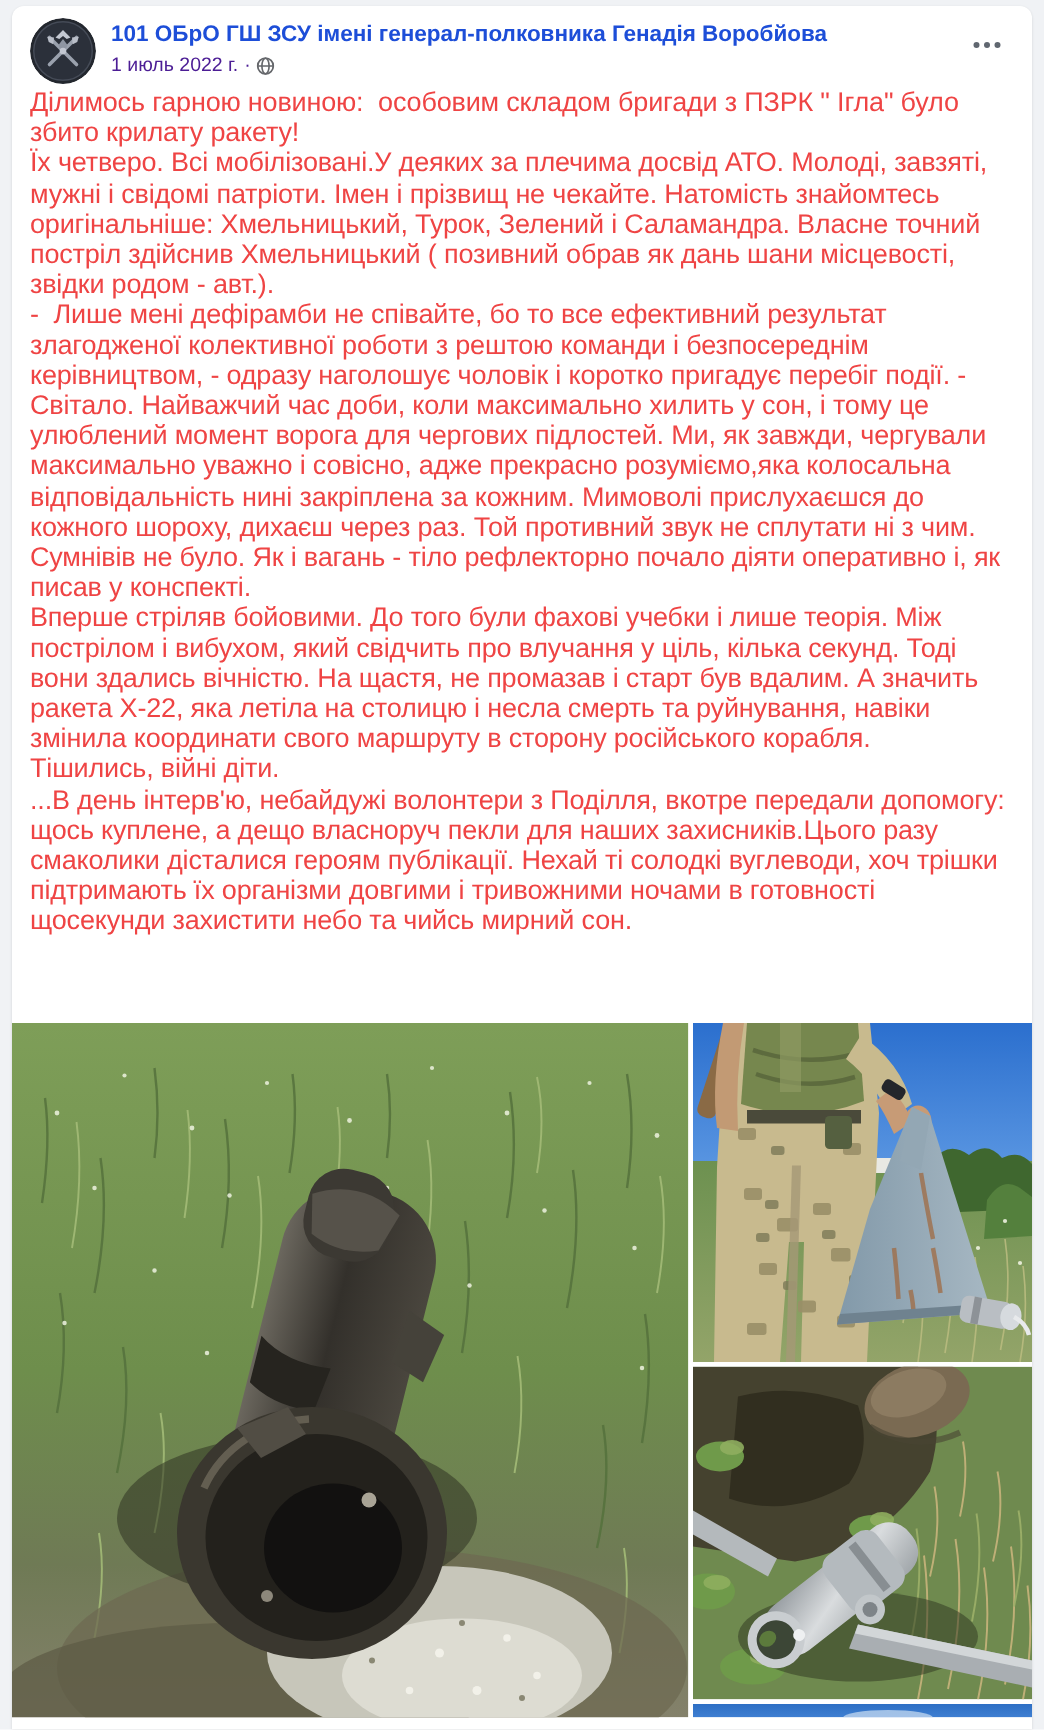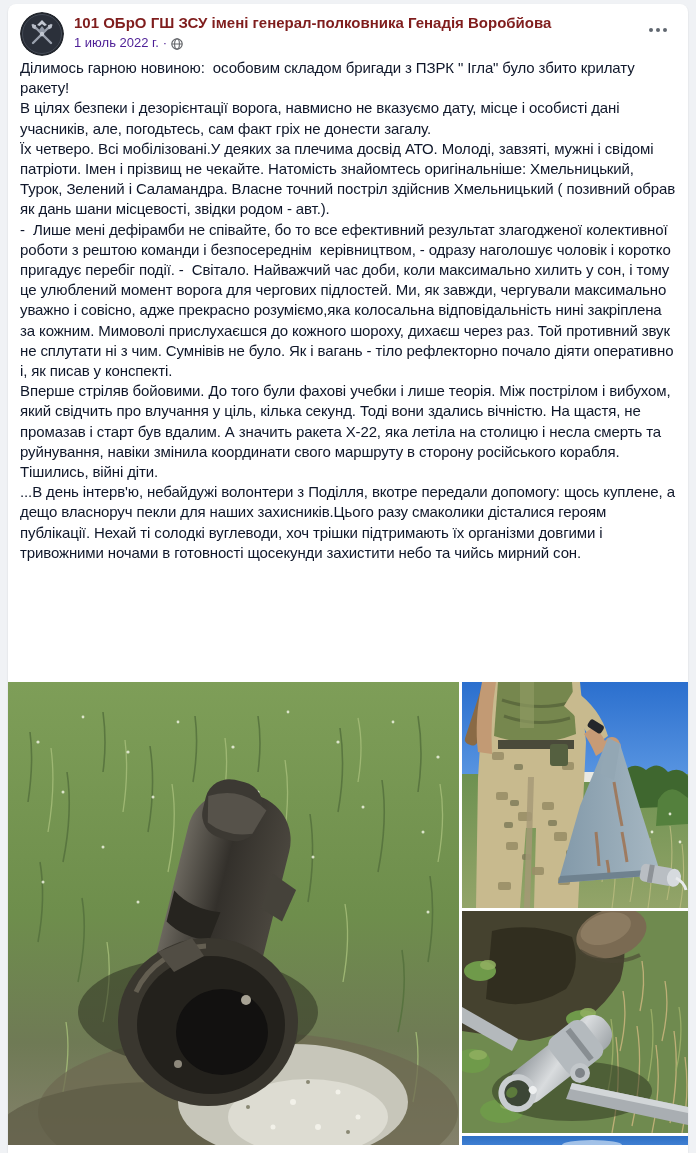--- a/index.html
+++ b/index.html
@@ -12,32 +12,32 @@
   .card{
     position:absolute;left:8px;top:4px;width:680px;height:1149px;
     background:#ffffff;border-radius:8px 8px 0 0;
     box-shadow:0 1px 2px rgba(0,0,0,.12);
     overflow:hidden;
   }
   
   .post-header{position:relative;display:flex;align-items:flex-start;padding:8px 16px 0 12px;height:50px;box-sizing:border-box;}
   .avatar{width:44px;height:44px;border-radius:50%;flex:0 0 44px;overflow:hidden;display:block;}
   .head-meta{margin-left:10px;padding-top:1px;min-width:0;}
-  .page-name{font-size:15px;font-weight:700;color:#7f1d1d;line-height:19px;white-space:nowrap;}
+  .page-name{font-size:15px;font-weight:700;color:#1d4ed8;line-height:19px;white-space:nowrap;}
   .date-row{display:flex;align-items:center;gap:4px;color:#4c1d95;font-size:13px;line-height:17px;margin-top:2px;}
   .globe{display:inline-block;width:12px;height:12px;}
   .more-btn{position:absolute;right:14px;top:14px;width:32px;height:24px;display:flex;align-items:center;justify-content:center;border:none;background:transparent;cursor:pointer;padding:0;}
   .more-btn svg{display:block;}
   
   .post-text{
     padding:4px 12px 0 12px;
     min-height:628px;
     box-sizing:border-box;
-    font-size:15px;line-height:20.2px;letter-spacing:-0.12px;
-    color:#0f172a;
+    font-size:18px;line-height:20.2px;letter-spacing:-0.12px;
+    color:#ef4444;
   }
   .post-text p{margin:0;white-space:pre-wrap;}
   
   .photo-grid{
     display:grid;
     grid-template-columns:451px 226px;
     grid-template-rows:226px 222px 1fr;
     gap:3px;
     width:680px;height:463px;
     background:#ffffff;
@@ -89,21 +89,20 @@
       <svg width="20" height="6" viewBox="0 0 20 6">
         <circle cx="3" cy="3" r="2" fill="#606770"></circle>
         <circle cx="10" cy="3" r="2" fill="#606770"></circle>
         <circle cx="17" cy="3" r="2" fill="#606770"></circle>
       </svg>
     </button>
   </div>
 
   <div class="post-text">
     <p>Ділимось гарною новиною:  особовим складом бригади з ПЗРК " Ігла" було збито крилату ракету!</p>
-    <p>В цілях безпеки і дезорієнтації ворога, навмисно не вказуємо дату, місце і особисті дані учасників, але, погодьтесь, сам факт гріх не донести загалу.</p>
     <p>Їх четверо. Всі мобілізовані.У деяких за плечима досвід АТО. Молоді, завзяті, мужні і свідомі патріоти. Імен і прізвищ не чекайте. Натомість знайомтесь оригінальніше: Хмельницький, Турок, Зелений і Саламандра. Власне точний постріл здійснив Хмельницький ( позивний обрав як дань шани місцевості, звідки родом - авт.).</p>
     <p>-  Лише мені дефірамби не співайте, бо то все ефективний результат злагодженої колективної роботи з рештою команди і безпосереднім  керівництвом, - одразу наголошує чоловік і коротко пригадує перебіг події. -  Світало. Найважчий час доби, коли максимально хилить у сон, і тому це улюблений момент ворога для чергових підлостей. Ми, як завжди, чергували максимально уважно і совісно, адже прекрасно розуміємо,яка колосальна відповідальність нині закріплена за кожним. Мимоволі прислухаєшся до кожного шороху, дихаєш через раз. Той противний звук не сплутати ні з чим. Сумнівів не було. Як і вагань - тіло рефлекторно почало діяти оперативно і, як писав у конспекті.</p>
     <p>Вперше стріляв бойовими. До того були фахові учебки і лише теорія. Між пострілом і вибухом, який свідчить про влучання у ціль, кілька секунд. Тоді вони здались вічністю. На щастя, не промазав і старт був вдалим. А значить ракета Х-22, яка летіла на столицю і несла смерть та руйнування, навіки змінила координати свого маршруту в сторону російського корабля.</p>
     <p>Тішились, війні діти.</p>
     <p>...В день інтерв'ю, небайдужі волонтери з Поділля, вкотре передали допомогу: щось куплене, а дещо власноруч пекли для наших захисників.Цього разу смаколики дісталися героям публікації. Нехай ті солодкі вуглеводи, хоч трішки підтримають їх організми довгими і тривожними ночами в готовності щосекунди захистити небо та чийсь мирний сон.</p>
   </div>
 
   <div class="photo-grid">
 
     <div class="photo ph-left">

